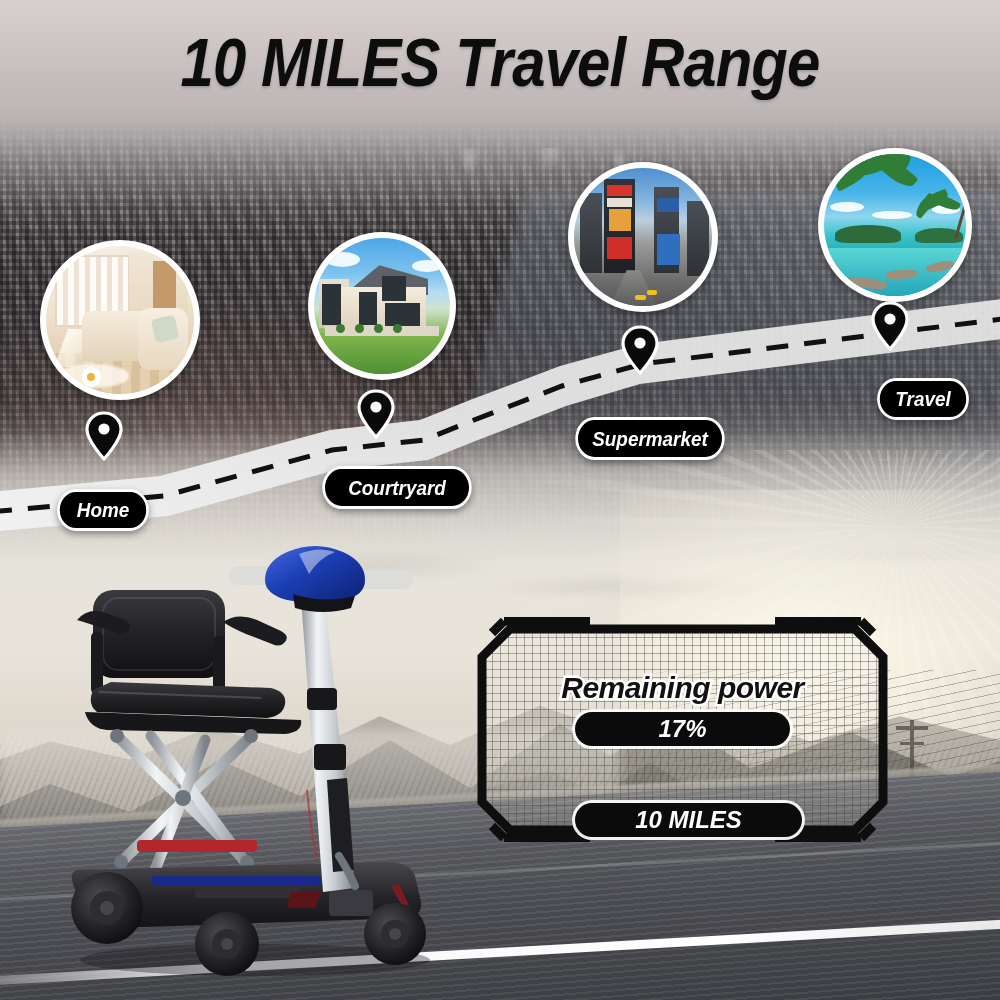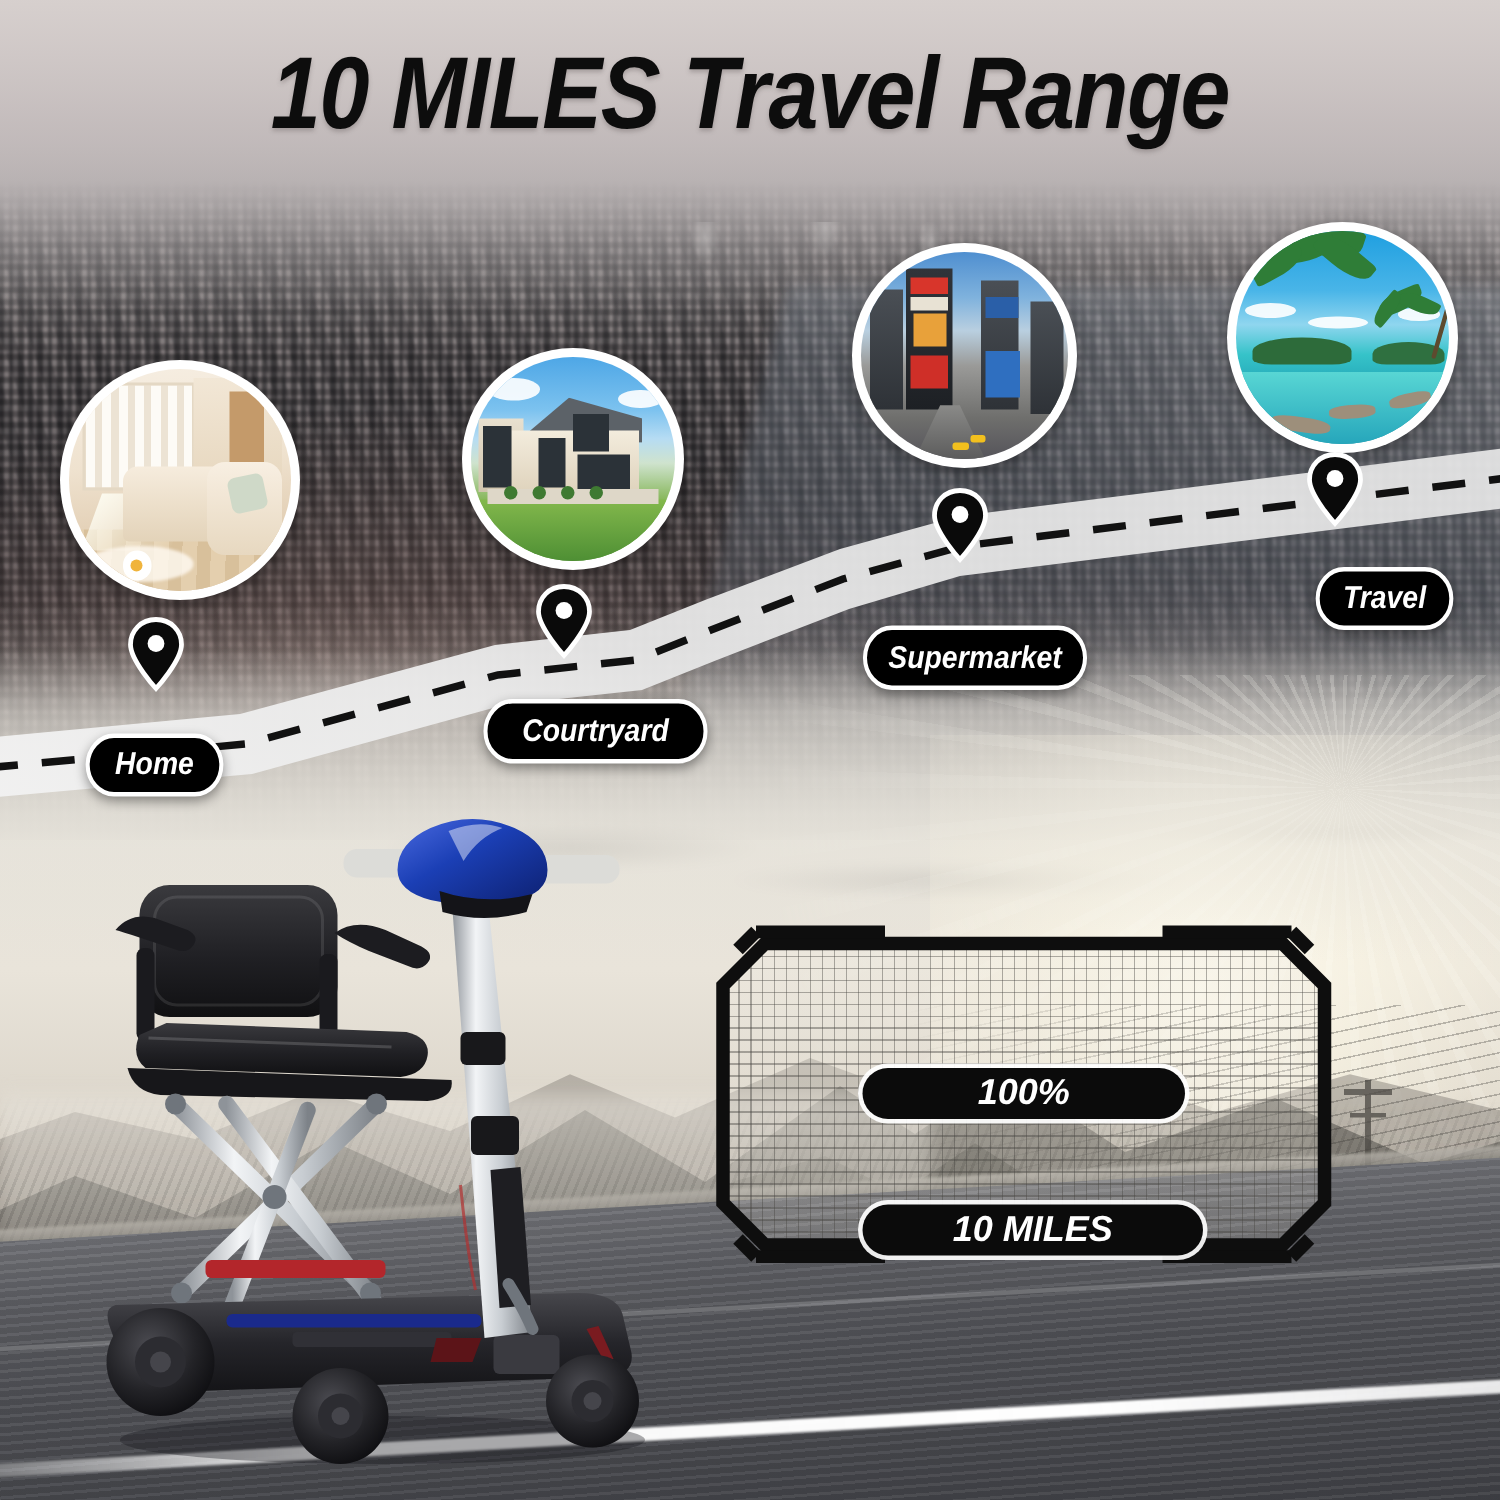--- a/index.html
+++ b/index.html
@@ -471,18 +471,19 @@
       <path d="M34 4 L 120 4" stroke="#0e0e0e" stroke-width="9" stroke-linecap="butt"></path>
       <path d="M34 4 L 22 16" stroke="#0e0e0e" stroke-width="9"></path>
       <path d="M305 4 L 391 4" stroke="#0e0e0e" stroke-width="9"></path>
       <path d="M391 4 L 403 16" stroke="#0e0e0e" stroke-width="9"></path>
       <path d="M34 221 L 120 221" stroke="#0e0e0e" stroke-width="9"></path>
       <path d="M34 221 L 22 209" stroke="#0e0e0e" stroke-width="9"></path>
       <path d="M305 221 L 391 221" stroke="#0e0e0e" stroke-width="9"></path>
       <path d="M391 221 L 403 209" stroke="#0e0e0e" stroke-width="9"></path>
     </svg>
 
-    <div class="hud-pill" style="left:105px;top:95px;width:215px;">100%</div>
+    <div class="hud-label" style="top:54px;">Remaining power</div>
+    <div class="hud-pill" style="left:105px;top:95px;width:215px;">17%</div>
 
     <div class="hud-pill" style="left:105px;top:186px;width:227px;font-style:italic;">10 MILES</div>
   </div>
 
 </div>
 
 </body></html>

